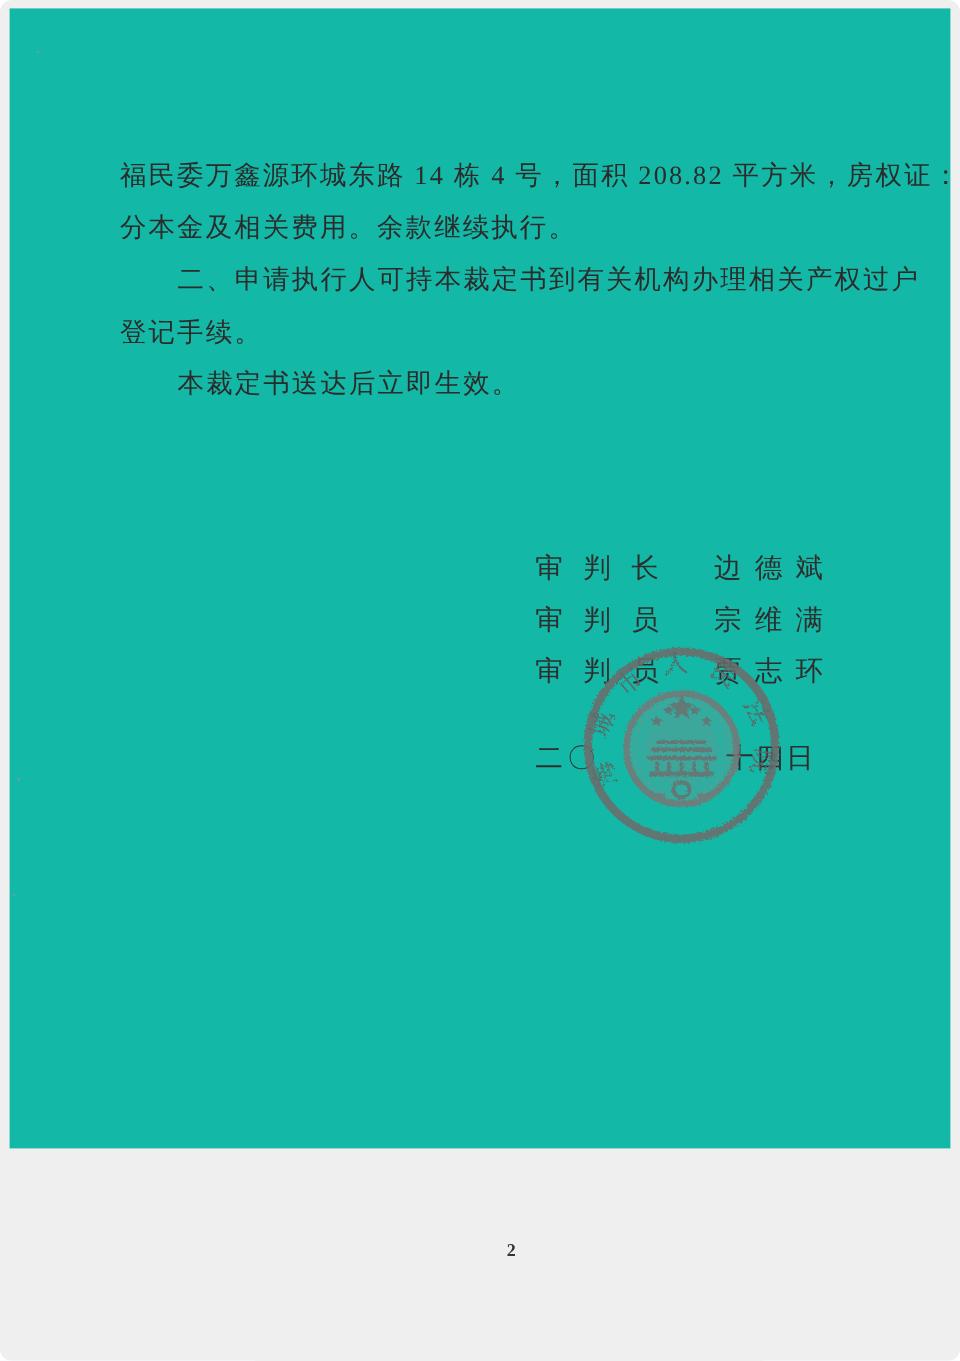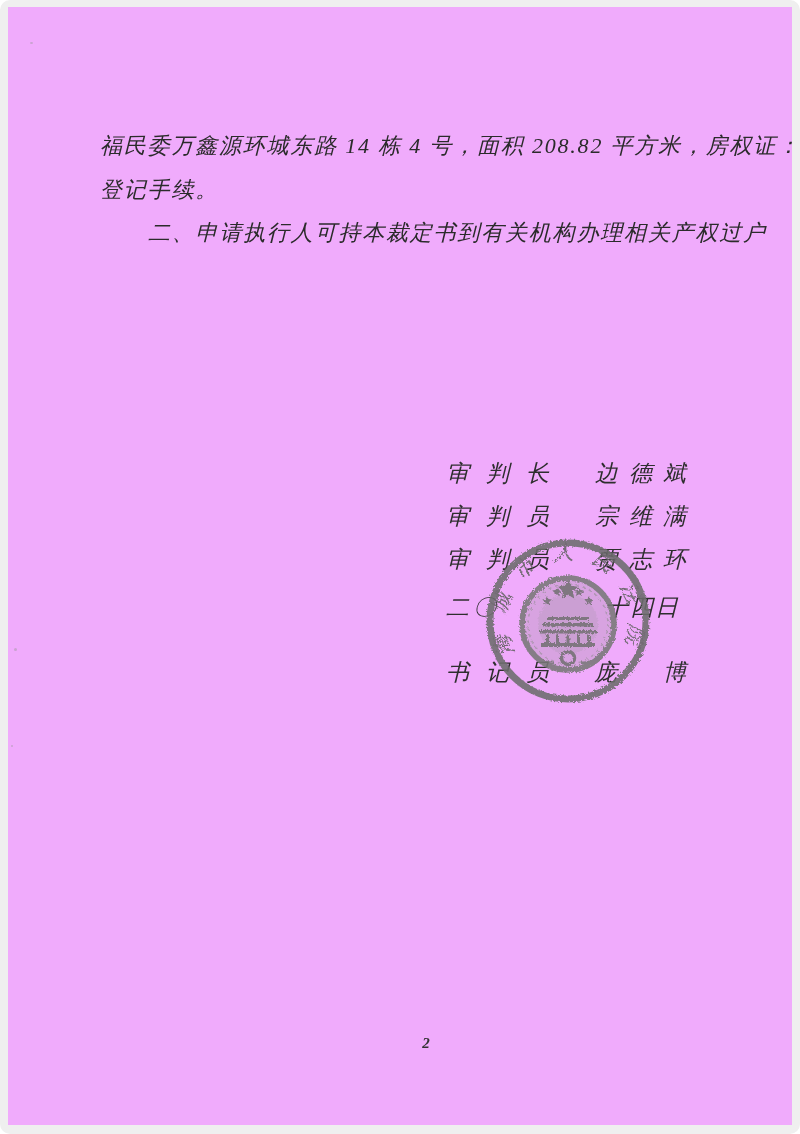--- a/index.html
+++ b/index.html
@@ -7,23 +7,22 @@
     position:relative;
     width:800px;height:1134px;
     background:#efefef;
     border-radius:10px;
     overflow:hidden;
     font-family:"Liberation Serif","DejaVu Serif",serif;
   }
   .sheet{
     position:absolute;
     left:8px;top:7px;
-    width:784px;height:1118px;
-    background:#f0abfc;
-    font-style:italic;
+    width:784px;height:950px;
+    background:#14b8a6;
   }
   .body-text{
     position:absolute;
     left:92px;top:117px;
     width:630px;
     color:#2b2b2b;
     font-size:22px;
     letter-spacing:1.8px;
   }
   .body-line{
@@ -46,21 +45,21 @@
     margin-bottom:19px;
     white-space:nowrap;
   }
   .sig-role{letter-spacing:17px;margin-right:-17px;}
   .sig-name{letter-spacing:11px;margin-right:-11px;}
   .date-row{
     display:flex;
     justify-content:space-between;
     width:232px;
     height:24px;line-height:24px;
-    margin-top:24px;
+    margin-top:48px;
     white-space:nowrap;
   }
   .date-left{letter-spacing:4px;}
   .date-right{letter-spacing:2px;margin-right:-2px;}
   .clerk-row{
     margin-top:41px;
     margin-bottom:0;
   }
   .clerk-name{letter-spacing:46px;margin-right:-46px;}
   .seal{
@@ -85,44 +84,42 @@
   .sp3{left:11px;top:745px;width:2px;height:2px;}
 </style>
 </head>
 <body>
 
 <div class="canvas">
   <div class="sheet">
 
     <div class="body-text">
       <div class="body-line">福民委万鑫源环城东路 14 栋 4 号，面积 208.82 平方米，房权证：</div>
+      <div class="body-line">分本金及相关费用。余款继续执行。</div>
+      <div class="body-line indent">二、申请执行人可持本裁定书到有关机构办理相关产权过户</div>
       <div class="body-line">登记手续。</div>
-      <div class="body-line indent">二、申请执行人可持本裁定书到有关机构办理相关产权过户</div>
+      <div class="body-line indent">本裁定书送达后立即生效。</div>
     </div>
 
     <div class="sig-block">
       <div class="sig-row">
         <span class="sig-role">审判长</span>
         <span class="sig-name">边德斌</span>
       </div>
       <div class="sig-row">
         <span class="sig-role">审判员</span>
         <span class="sig-name">宗维满</span>
       </div>
       <div class="sig-row">
         <span class="sig-role">审判员</span>
         <span class="sig-name">贾志环</span>
       </div>
       <div class="date-row">
         <span class="date-left">二〇</span>
         <span class="date-right">十四日</span>
-      </div>
-      <div class="sig-row clerk-row">
-        <span class="sig-role">书记员</span>
-        <span class="clerk-name">庞博</span>
       </div>
     </div>
 
     <svg class="seal" viewBox="0 0 170 170" xmlns="http://www.w3.org/2000/svg">
       <defs>
         <filter id="grain" x="-20%" y="-20%" width="140%" height="140%">
           <feTurbulence type="fractalNoise" baseFrequency="0.55" numOctaves="2" seed="7" result="n"></feTurbulence>
           <feDisplacementMap in="SourceGraphic" in2="n" scale="4"></feDisplacementMap>
           <feGaussianBlur stdDeviation="0.25"></feGaussianBlur>
         </filter>

